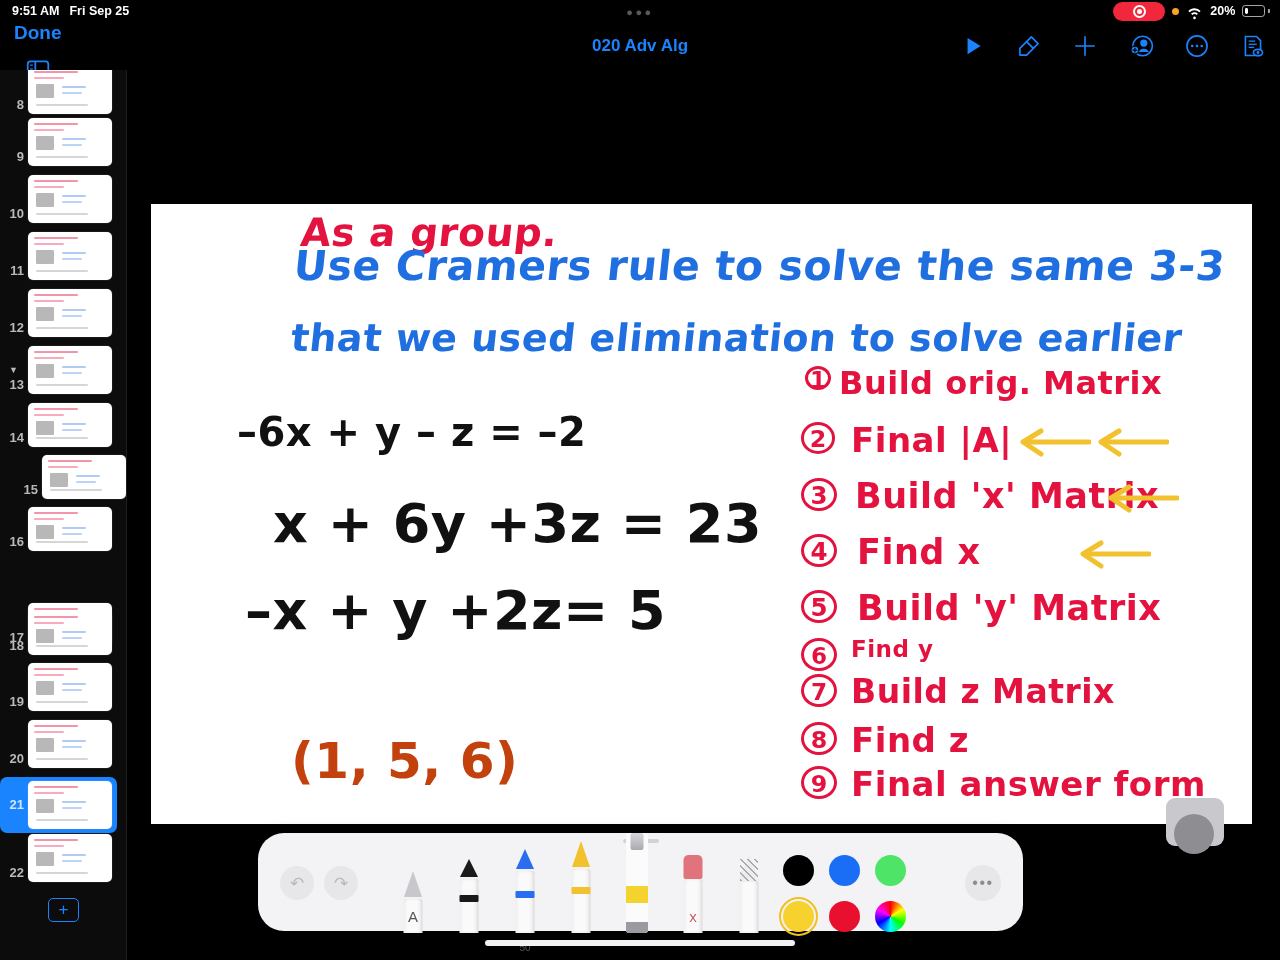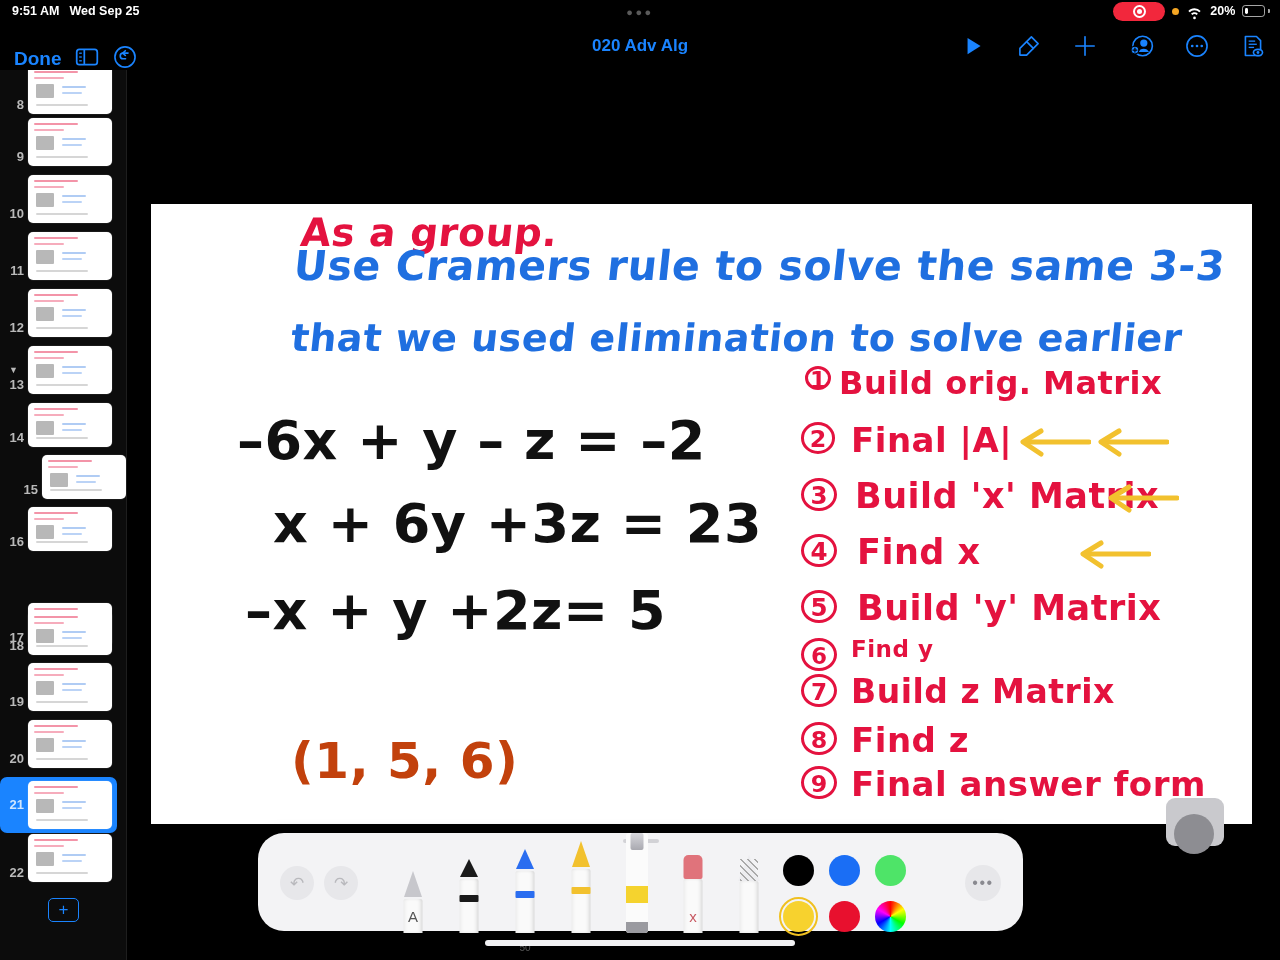--- a/index.html
+++ b/index.html
@@ -20,21 +20,21 @@
   .batt{ display:flex; align-items:center; gap:3px; }
   .batt-body{ width:23px;height:11.5px;border:1.3px solid rgba(255,255,255,.65);border-radius:3.2px;
     position:relative; padding:1.3px;}
   .batt-fill{ height:100%; width:20%; background:#fff; border-radius:1.4px;}
   .batt-cap{ width:1.7px;height:4.6px;background:rgba(255,255,255,.65);border-radius:0 1px 1px 0;}
   .centre-dots{ position:absolute; left:0; width:1280px; top:6px; text-align:center;
     color:#5a5a5a; font-size:11px; letter-spacing:2.5px; }
 
   
   .toolbar{ position:absolute; top:22px; left:0; width:1280px; height:48px; }
-  .tb-left{ position:absolute; left:14px; top:0; height:48px; display:flex; align-items:flex-end; gap:12px;}
+  .tb-left{ position:absolute; left:14px; top:0; height:48px; display:flex; align-items:center; gap:12px;flex-direction:column;}
   .tb-right{ position:absolute; right:14px; top:0; height:48px; display:flex; align-items:center; gap:30px;}
   .done{ color:#1a84ff; font-size:19px; font-weight:600; }
   .tb-title{ position:absolute; left:0; width:1280px; top:0; height:48px; line-height:48px;
     text-align:center; color:#1a84ff; font-size:17px; font-weight:700; }
   .ic{ width:26px;height:26px; display:block; }
   .ic svg{ width:100%; height:100%; display:block; }
 
   
   .sidebar{ position:absolute; left:0; top:70px; width:127px; height:890px; background:#0c0c0c;
     border-right:1px solid #1e1e1e; overflow:hidden; }
@@ -93,21 +93,21 @@
      justify-content:center; letter-spacing:1.5px;}
   .homebar{ position:absolute; left:50%; transform:translateX(-50%); bottom:14px; width:310px;
      height:6px; border-radius:3px; background:#f2f2f4; }
 </style>
 </head>
 <body>
 
 <div class="statusbar">
   <div class="sb-left">
     <span>9:51 AM</span>
-    <span>Wed Sep 25</span>
+    <span>Fri Sep 25</span>
   </div>
   <div class="centre-dots">●●●</div>
   <div class="sb-right">
     <div class="rec-pill">
       <div class="rec-ring">
           <div class="rec-dot"></div>
         </div>
     </div>
     <div class="orange-dot"></div>
     <span class="ic" style="width:17px;height:17px">
@@ -374,21 +374,21 @@
 </div>
 
 <div class="page">
 
   <div class="hw red slant" style="left:150px; top:6px; font-size:39px;">As a group.</div>
 
   <div class="hw blue slant" style="left:143px; top:38px; font-size:41px;">Use Cramers rule to  solve the same 3-3</div>
 
   <div class="hw blue slant" style="left:140px; top:112px; font-size:38px;">that we used elimination to solve earlier</div>
 
-  <div class="hw black" style="left:86px; top:205px; font-size:54px;">–6x  +  y  –  z = –2</div>
+  <div class="hw black" style="left:86px; top:205px; font-size:40px;">–6x  +  y  –  z = –2</div>
   <div class="hw black" style="left:122px; top:288px; font-size:54px;">x  +  6y  +3z  =  23</div>
   <div class="hw black" style="left:94px; top:375px; font-size:54px;">–x  +  y   +2z=  5</div>
 
   <div class="hw yellow" style="left:140px; top:528px; font-size:50px;">(1, 5, 6)</div>
 
   <div id="steps">
       <div class="numcircle" style="left: 654px; top: 162px; width: 26px; height: 24.18px; font-size: 23.1px; line-height: 22.36px;">1</div>
       <div class="hw red" style="left: 688px; top: 160px; font-size: 32px;">Build orig. Matrix</div>
       <div class="numcircle" style="left: 650px; top: 218px; width: 34px; height: 31.62px; font-size: 23.8px; line-height: 29.24px;">2</div>
       <div class="hw red" style="left: 700px; top: 216px; font-size: 34px;">Final  |A|</div>

